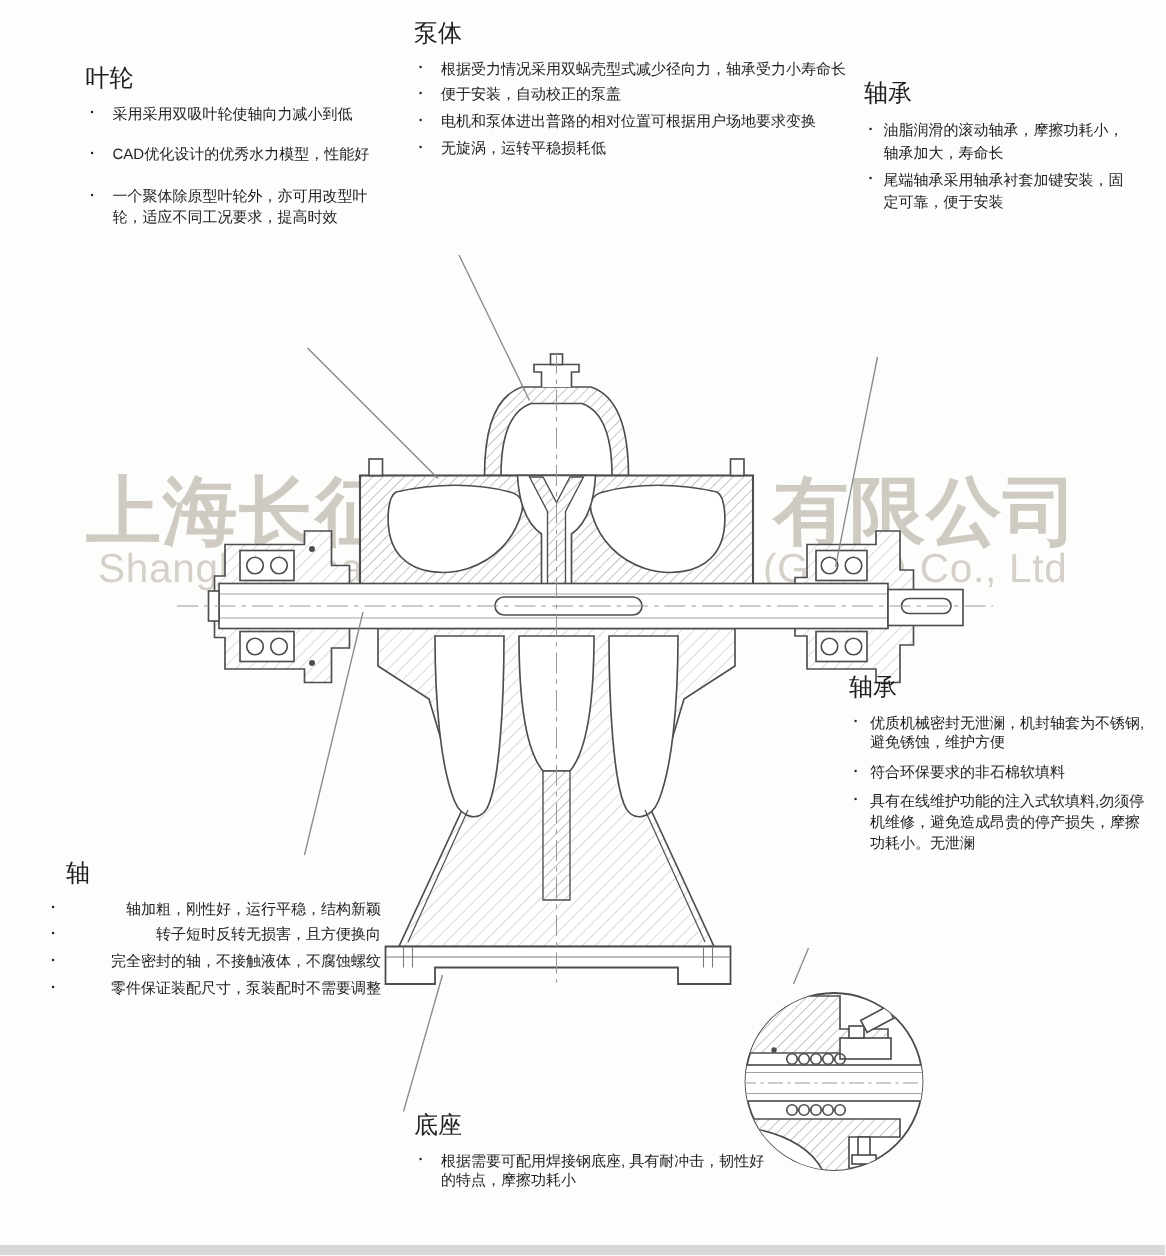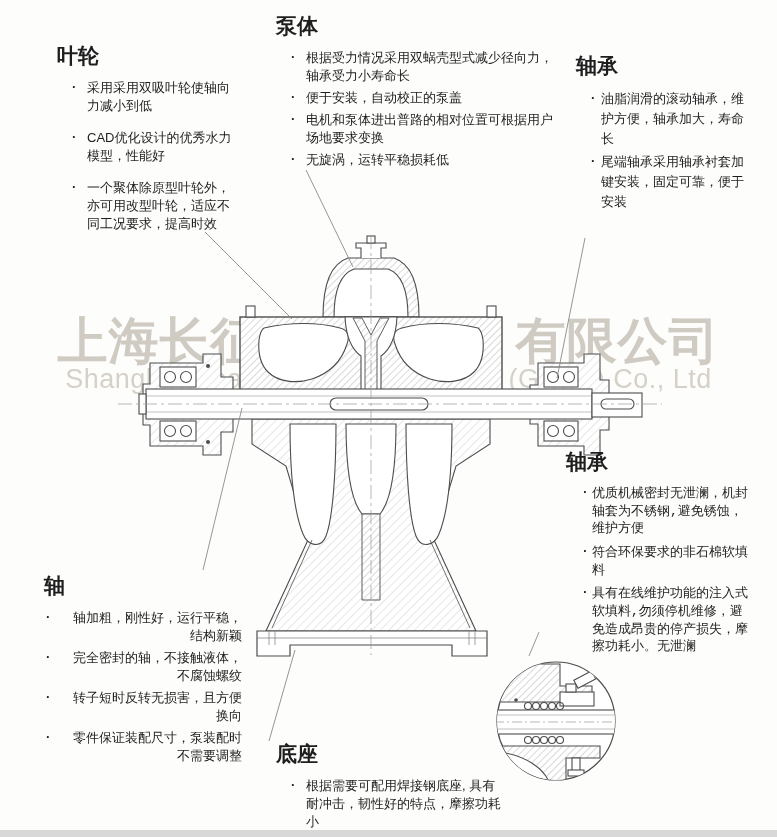--- a/index.html
+++ b/index.html
@@ -14,33 +14,33 @@
     overflow:hidden;
   }
   
   .wm{position:absolute;left:0;width:777px;text-align:center;z-index:1;white-space:nowrap;}
   .wm-cn{top:308px;font-size:50px;font-weight:bold;letter-spacing:1px;color:#cfcac2;}
   .wm-en{top:364px;font-size:27px;letter-spacing:.5px;color:#d5d1c9;}
   
   svg.drawing{position:absolute;left:0;top:0;z-index:2;}
   
   .blk{position:absolute;z-index:3;color:#1e1e1e;}
-  .blk h2{margin:0 0 8px 0;font-size:21px;font-weight:bold;line-height:1.1;}
-  .blk ul{margin:12px;padding:0;list-style:none;font-size:13px;line-height:1.38;}
+  .blk h2{margin:0 0 8px 0;font-size:16px;font-weight:normal;line-height:1.1;}
+  .blk ul{margin:0;padding:0;list-style:none;font-size:10px;line-height:1.38;}
   .blk li{position:relative;padding-left:18px;margin-bottom:7px;}
   .blk li::before{content:"·";position:absolute;left:3px;top:-1px;font-weight:bold;}
   #blk-impeller{left:57px;top:44px;width:196px;}
   #blk-impeller li{margin-bottom:14px;}
   #blk-pump-body{left:276px;top:14px;width:300px;}
   #blk-pump-body li{margin-bottom:4px;}
   #blk-bearing-top{left:576px;top:54px;width:182px;}
   #blk-bearing-top ul{line-height:1.55;}
   #blk-bearing-top li{margin-bottom:2px;padding-left:13px;}
   #blk-bearing-right{left:566px;top:450px;width:200px;}
-  #blk-bearing-right ul{line-height:1.36;font-family:Liberation Mono, monospace;}
+  #blk-bearing-right ul{line-height:1.36;}
   #blk-bearing-right li{margin-bottom:6px;padding-left:14px;}
   #blk-shaft{left:31px;top:574px;width:223px;}
   #blk-shaft h2{margin-left:13px;}
   #blk-shaft li{margin-bottom:4px;text-align:right;}
   #blk-base{left:276px;top:742px;width:243px;}
   #blk-base li{margin-bottom:0;}
   
   .bottom-strip{position:absolute;left:0;top:830px;width:777px;height:7px;background:#d8d8d8;z-index:3;}
 </style>
 </head>
@@ -199,40 +199,40 @@
         <li>根据受力情况采用双蜗壳型式减少径向力，轴承受力小寿命长</li>
         <li>便于安装，自动校正的泵盖</li>
         <li>电机和泵体进出普路的相对位置可根据用户场地要求变换</li>
         <li>无旋涡，运转平稳损耗低</li>
       </ul>
   </div>
 
   <div class="blk" id="blk-bearing-top">
     <h2>轴承</h2>
     <ul>
-        <li>油脂润滑的滚动轴承，维护方便，轴承加大，寿命长</li>
+        <li>油脂润滑的滚动轴承，摩擦功耗小，轴承加大，寿命长</li>
         <li>尾端轴承采用轴承衬套加键安装，固定可靠，便于安装</li>
       </ul>
   </div>
 
   <div class="blk" id="blk-bearing-right">
     <h2>轴承</h2>
     <ul>
         <li>优质机械密封无泄澜，机封轴套为不锈钢,避免锈蚀，维护方便</li>
         <li>符合环保要求的非石棉软填料</li>
         <li>具有在线维护功能的注入式软填料,勿须停机维修，避免造成昂贵的停产损失，摩擦功耗小。无泄澜</li>
       </ul>
   </div>
 
   <div class="blk" id="blk-shaft">
     <h2>轴</h2>
     <ul>
         <li>轴加粗，刚性好，运行平稳，结构新颖</li>
+        <li>转子短时反转无损害，且方便换向</li>
         <li>完全密封的轴，不接触液体，不腐蚀螺纹</li>
-        <li>转子短时反转无损害，且方便换向</li>
         <li>零件保证装配尺寸，泵装配时不需要调整</li>
       </ul>
   </div>
 
   <div class="blk" id="blk-base">
     <h2>底座</h2>
     <ul>
         <li>根据需要可配用焊接钢底座, 具有耐冲击，韧性好的特点，摩擦功耗小</li>
       </ul>
   </div>

